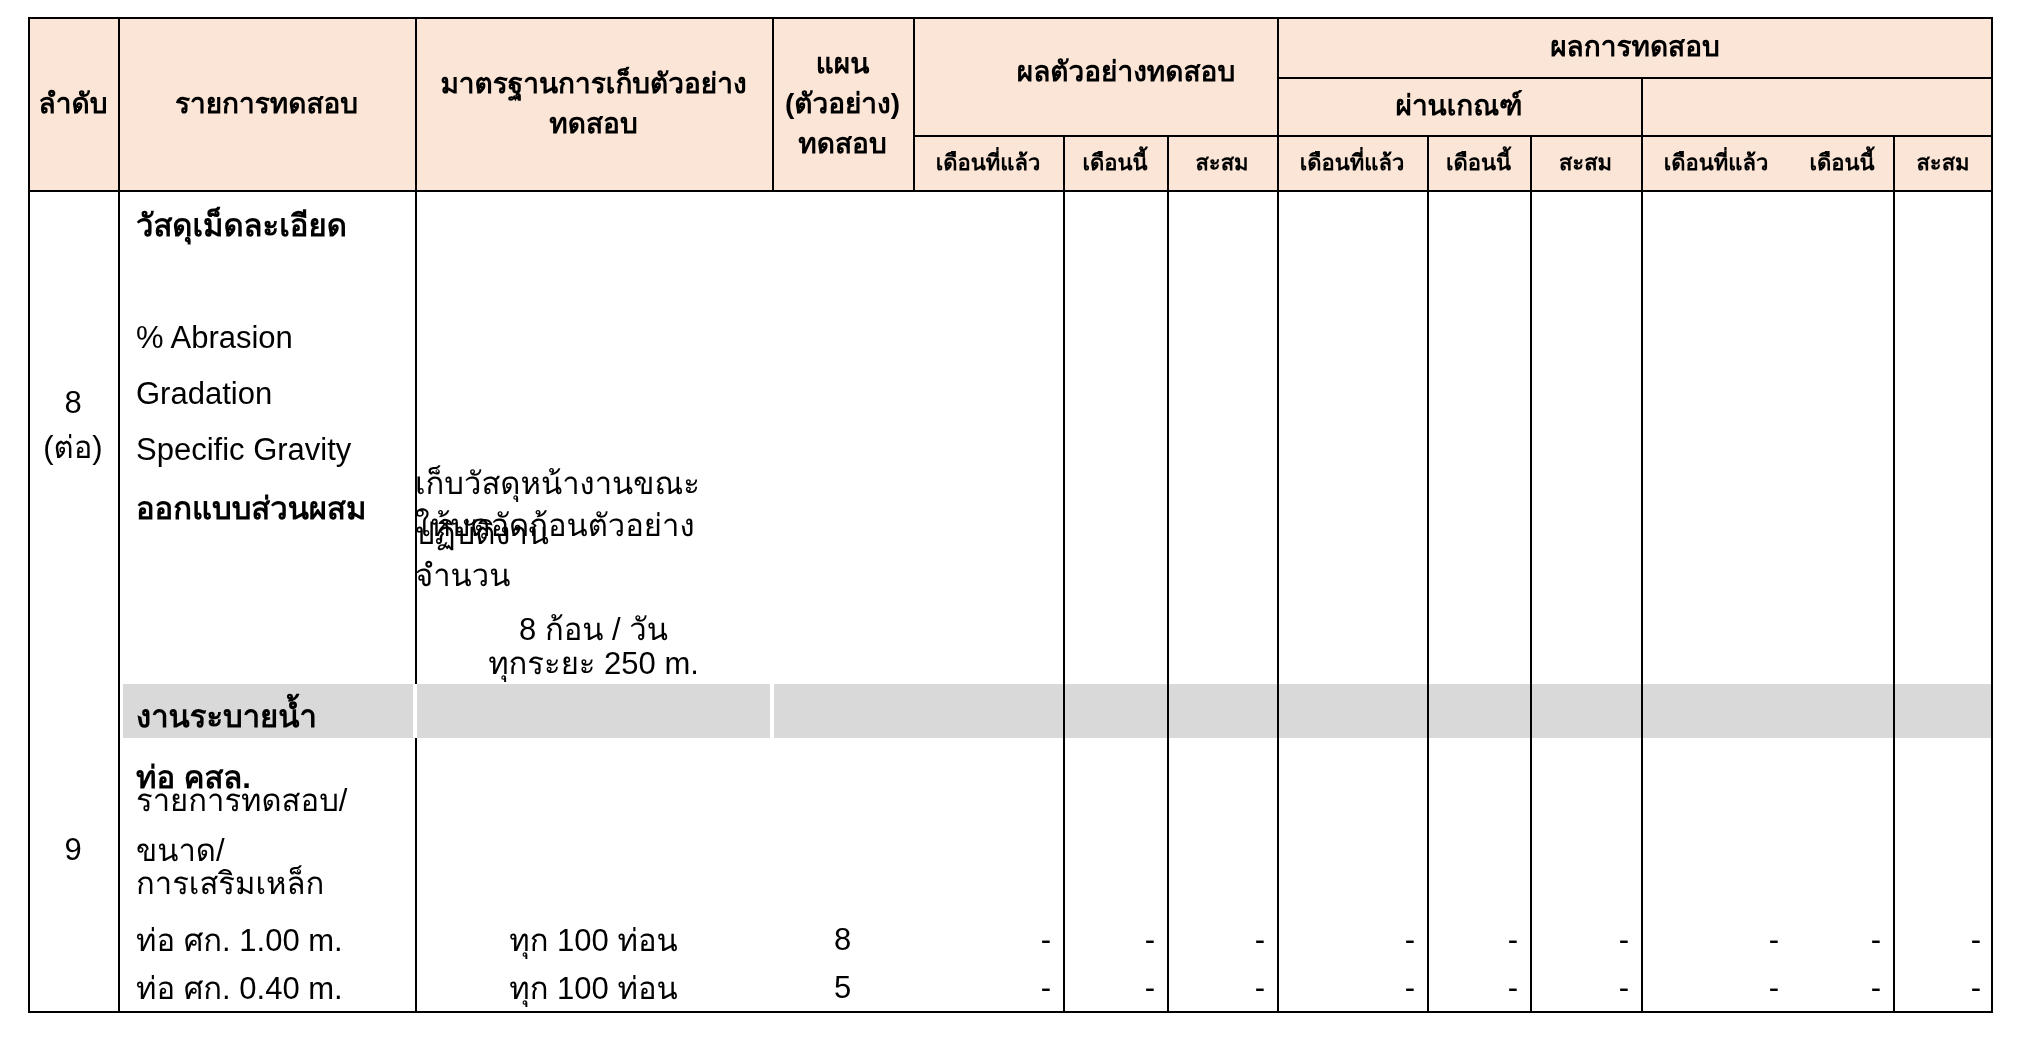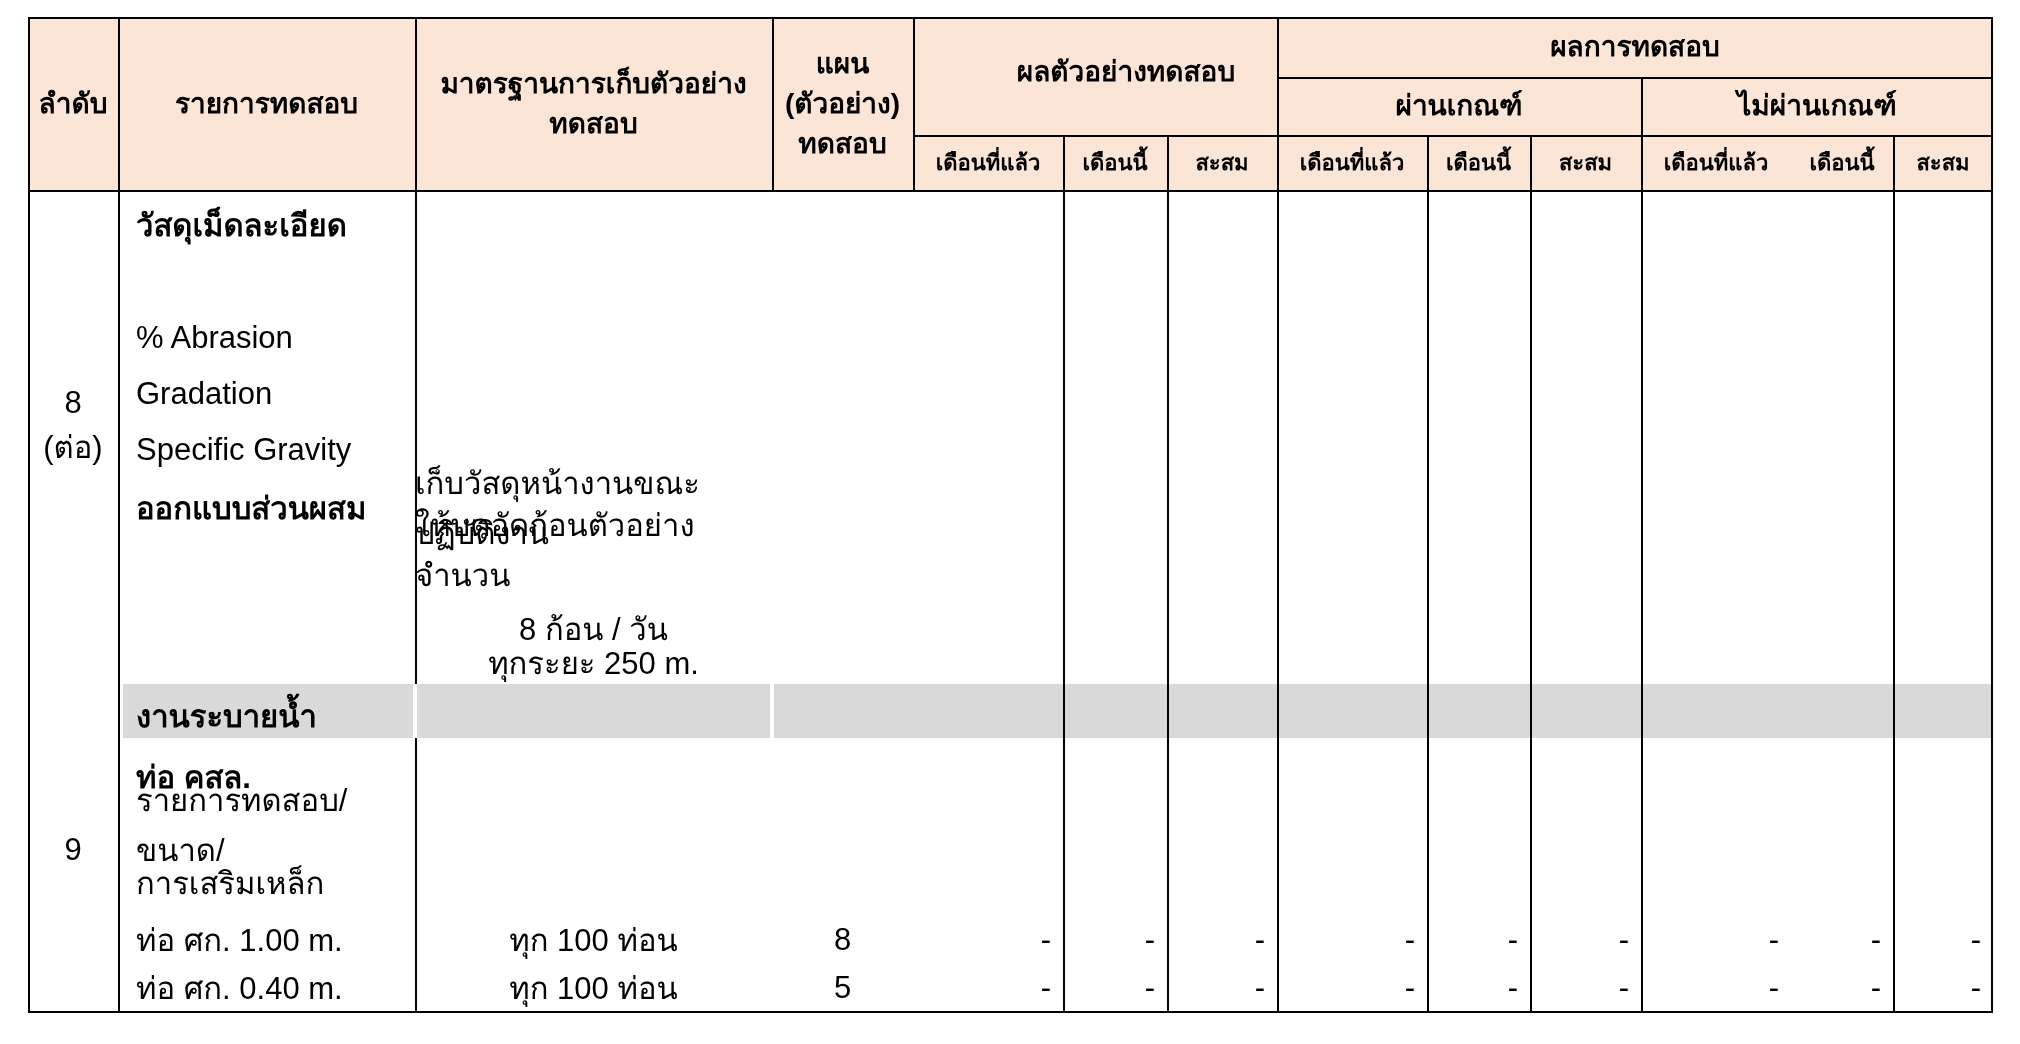--- a/index.html
+++ b/index.html
@@ -44,21 +44,20 @@
     <div>ทดสอบ</div>
   </div>
   <div class="abs col hd" style="left:772px;top:17px;width:141px;height:173px;border-radius:27px;">
     <div>แผน</div>
     <div>(ตัวอย่าง)</div>
     <div>ทดสอบ</div>
   </div>
   <div class="abs c hd" style="left:944px;top:17px;width:364px;height:110px;">ผลตัวอย่างทดสอบ</div>
   <div class="abs c hd" style="left:1277px;top:17px;width:716px;height:60px;">ผลการทดสอบ</div>
   <div class="abs c hd" style="left:1277px;top:77px;width:364px;height:58px;">ผ่านเกณฑ์</div>
-  <div class="abs c hd" style="left:1641px;top:77px;width:352px;height:58px;">ไม่ผ่านเกณฑ์</div>
 
   <div class="abs c sub" style="left:913px;top:135px;width:150px;height:55px;">เดือนที่แล้ว</div>
   <div class="abs c sub" style="left:1063px;top:135px;width:104px;height:55px;">เดือนนี้</div>
   <div class="abs c sub" style="left:1167px;top:135px;width:110px;height:55px;">สะสม</div>
   <div class="abs c sub" style="left:1277px;top:135px;width:150px;height:55px;">เดือนที่แล้ว</div>
   <div class="abs c sub" style="left:1427px;top:135px;width:103px;height:55px;">เดือนนี้</div>
   <div class="abs c sub" style="left:1530px;top:135px;width:111px;height:55px;">สะสม</div>
   <div class="abs c sub" style="left:1641px;top:135px;width:150px;height:55px;">เดือนที่แล้ว</div>
   <div class="abs c sub" style="left:1791px;top:135px;width:102px;height:55px;">เดือนนี้</div>
   <div class="abs c sub" style="left:1893px;top:135px;width:100px;height:55px;">สะสม</div>

